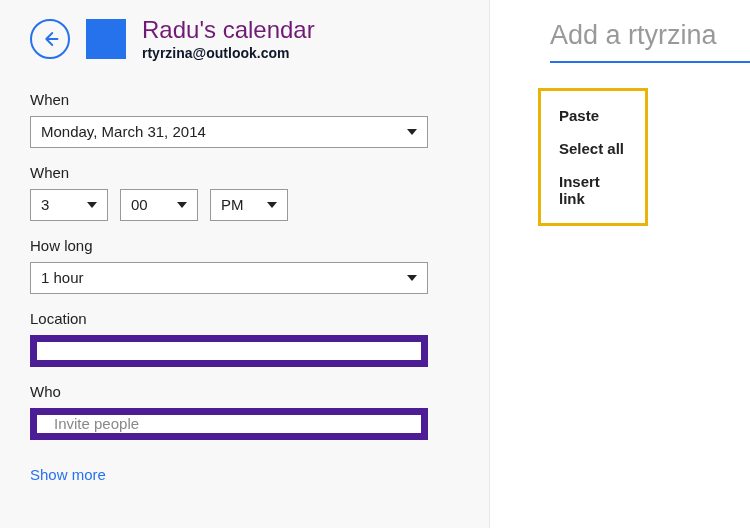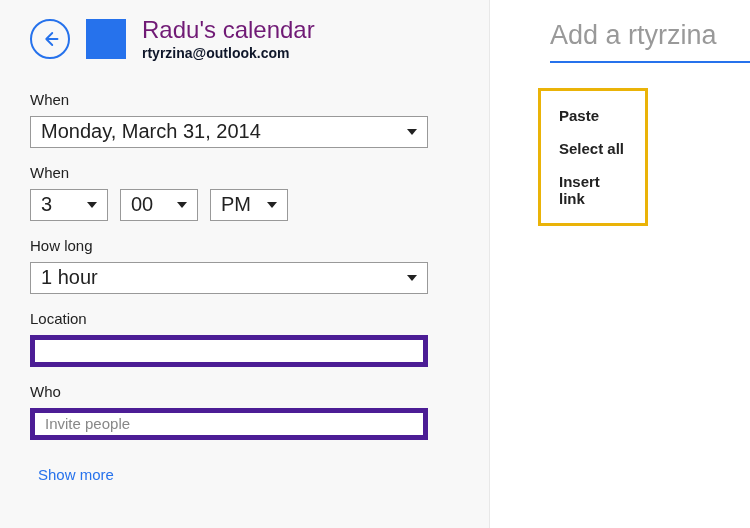--- a/index.html
+++ b/index.html
@@ -65,21 +65,21 @@
       position: relative;
       display: inline-block;
     }
     .select-wrap.full { width: 398px; display: block; }
     .select {
       width: 100%;
       height: 32px;
       border: 1px solid #999;
       background: #fff;
       padding: 0 30px 0 10px;
-      font-size: 20px;
+      font-size: 15px;
       font-family: inherit;
       appearance: none;
       cursor: pointer;
       color: #222;
     }
     .select-wrap::after {
       content: "";
       position: absolute;
       right: 11px;
       top: 50%;
@@ -88,35 +88,34 @@
       border-right: 5px solid transparent;
       border-top: 6px solid #222;
       transform: translateY(-50%);
       pointer-events: none;
     }
     .start-row { display: flex; gap: 12px; }
     .w-small { width: 78px; }
     .text-input {
       width: 398px;
       height: 32px;
-      border: 5px solid #4c1d95;
-      background: #fff;
-      padding: 0 10px;
+      border: 7px solid #4c1d95;
+      background: #fff;
+      padding: 0 17px;
       font-size: 15px;
       font-family: inherit;
       color: #222;
     }
     .text-input::placeholder { color: #888; }
     .show-more {
       color: #2672ec;
       font-size: 15px;
       cursor: pointer;
       margin-top: 10px;
       display: inline-block;
-      margin-left: 8px;
     }
     .right-panel {
       flex: 1;
       padding: 20px 0 0 60px;
       position: relative;
     }
     .subject-input {
       font-size: 27px;
       font-weight: 300;
       color: #999;

